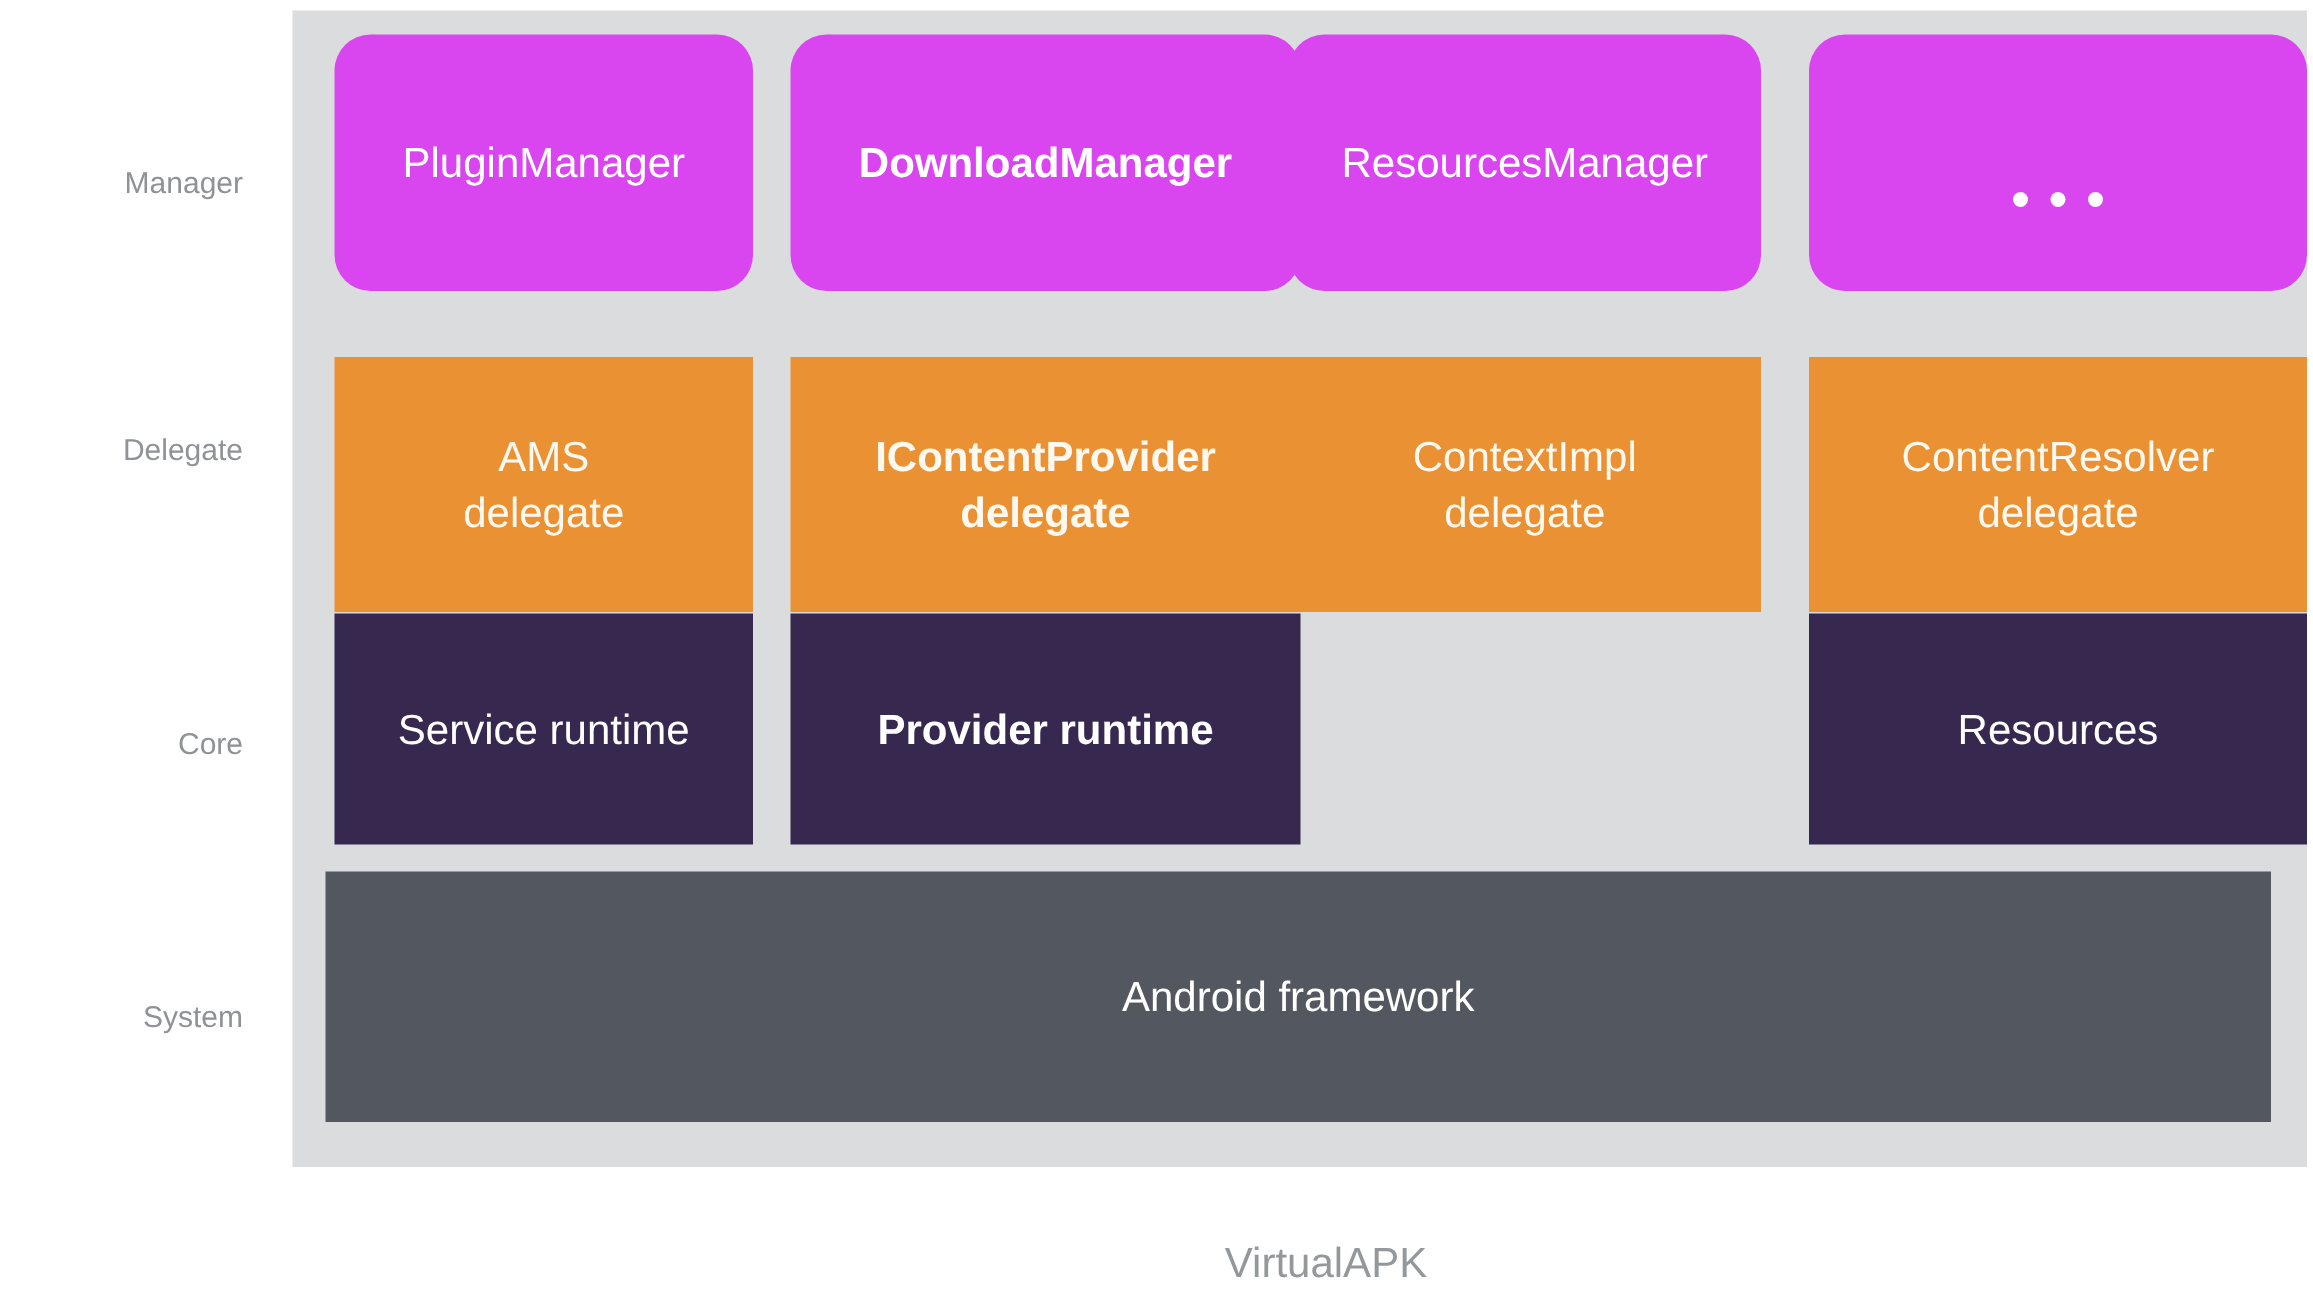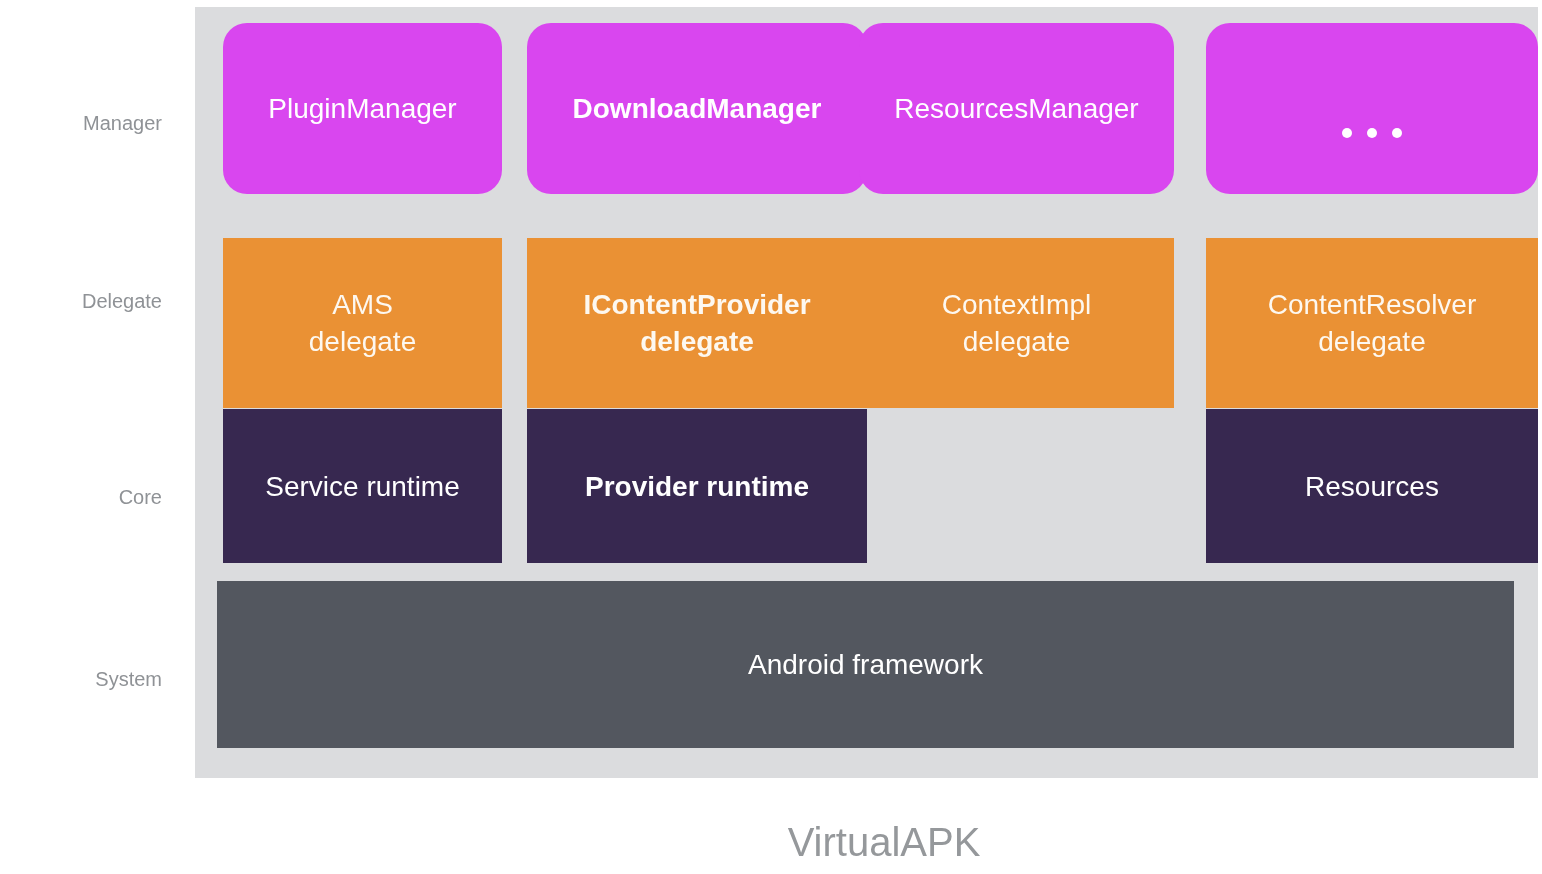--- a/index.html
+++ b/index.html
@@ -57,21 +57,21 @@
     display: block;
     width: 10px; height: 10px;
     border-radius: 50%;
     background: #ffffff;
   }
 
   .caption {
     position: absolute;
     left: 884px; top: 842px;
     transform: translate(-50%, -50%);
-    font-size: 40px;
+    font-size: 28px;
     color: #95989b;
     white-space: nowrap;
   }
 </style>
 </head>
 <body>
 
 <div class="slide">
 
   <div class="row-label" style="top:123px">Manager</div>

